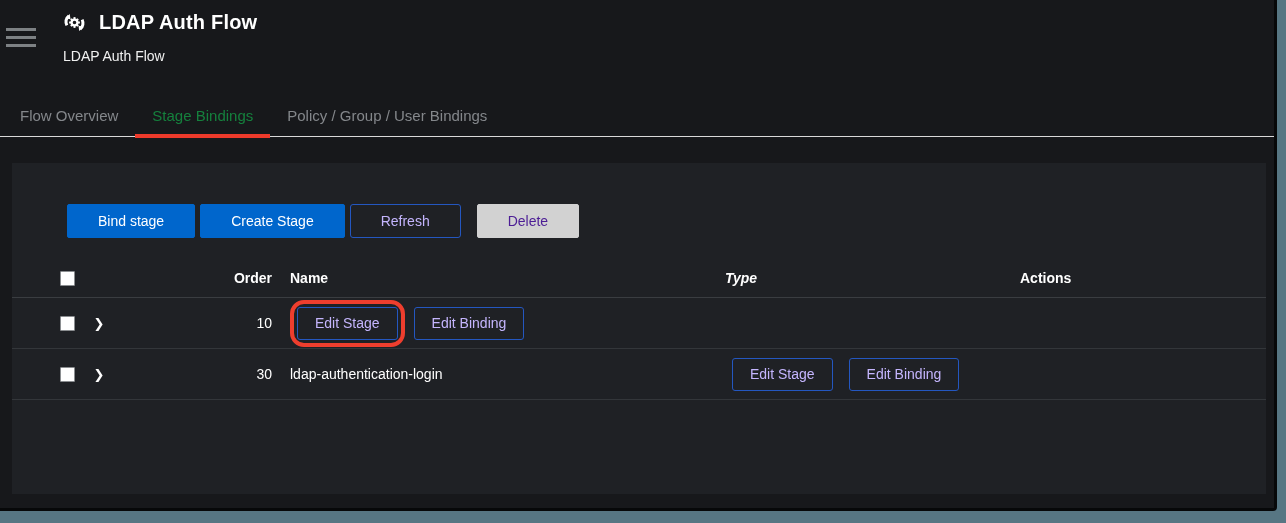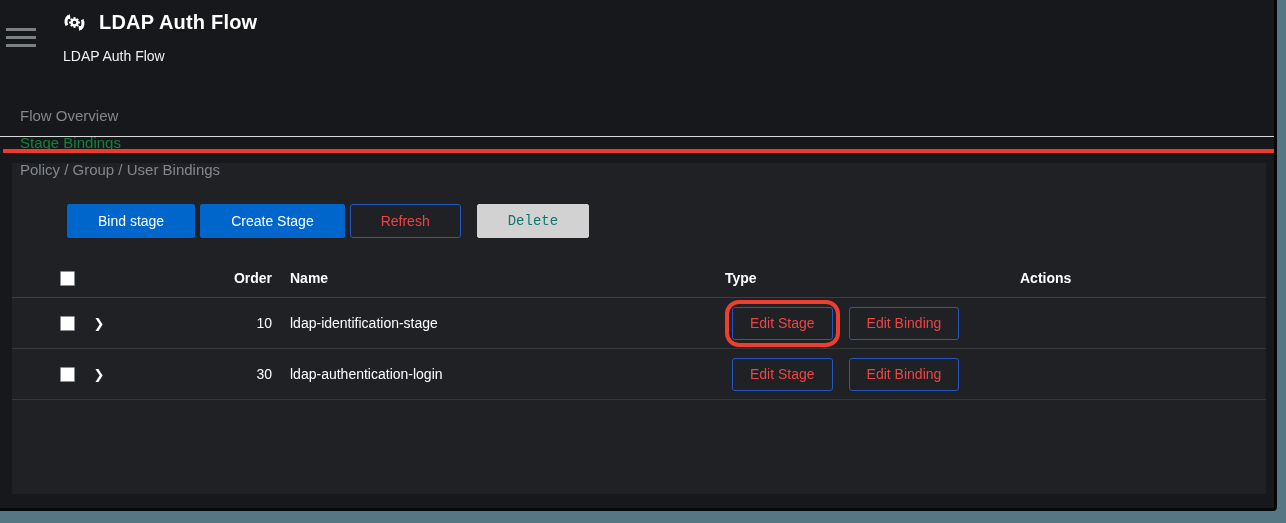--- a/index.html
+++ b/index.html
@@ -22,53 +22,53 @@
   
   .masthead { position: relative; height: 97px; }
   .hamburger { position: absolute; left: 6px; top: 28px; width: 30px; cursor: pointer; }
   .hamburger .bar { height: 3px; background: #7d8184; margin-bottom: 5px; }
   .head-main { position: absolute; left: 61px; top: 9px; }
   .title-line { display: flex; align-items: center; gap: 11px; }
   .logo-icon svg { display: block; }
   .page-title { color: #ffffff; font-size: 20px; font-weight: 700; letter-spacing: .2px; }
   .subtitle { margin-top: 12px; margin-left: 2px; color: #f0f0f0; font-size: 14px; }
   
-  .tabs { display: flex; border-bottom: 1px solid #d9d9d9; padding-left: 3px; height: 40px; flex-direction: column; }
+  .tabs { display: flex; border-bottom: 1px solid #d9d9d9; padding-left: 3px; height: 40px; }
   .tab {
     position: relative; padding: 10px 17px 0 17px;
     font-size: 15px; color: #84878b; cursor: pointer; white-space: nowrap;
   }
   .tab.active { color: #15803d; }
   .tab.active::after {
     content: ""; position: absolute; left: 0; right: 0; bottom: -2px; height: 4px;
     background: #ee3a2b;
   }
   
   .content { padding: 26px 8px 0 12px; }
   .card { background: #1f2125; min-height: 331px; padding-bottom: 24px; }
   .toolbar { display: flex; align-items: center; padding: 41px 0 0 55px; }
   .btn {
     font-family: inherit; font-size: 14px; height: 34px; padding: 0 30px;
     cursor: pointer; border-radius: 2px; border: 1px solid transparent;
   }
   .btn-primary { background: #0066cc; color: #ffffff; border-color: #0066cc; }
-  .btn-outline { background: transparent; color: #ef4444; border: 1px solid #2457c0; border-radius: 3px; }
-  .btn-disabled { background: #d2d2d2; color: #0f766e; border-color: #d2d2d2; cursor: default; font-family: Liberation Mono, monospace; }
+  .btn-outline { background: transparent; color: #c4b5fd; border: 1px solid #2457c0; border-radius: 3px; }
+  .btn-disabled { background: #d2d2d2; color: #4c1d95; border-color: #d2d2d2; cursor: default; }
   .sp5 { width: 5px; } .sp16 { width: 16px; }
   
   .table { margin-top: 21px; }
   .trow { display: flex; align-items: center; }
   .thead { height: 39px; font-weight: 700; color: #ffffff; font-size: 14px; border-bottom: 1px solid #3a3d41; }
   .tdata { height: 51px; color: #ffffff; font-size: 14px; border-bottom: 1px solid #33363a; }
   .col-check { width: 64px; padding-left: 48px; display: flex; align-items: center; }
   .col-expand { width: 46px; display: flex; justify-content: center; align-items: center; }
   .thead .col-expand { visibility: hidden; }
   .col-order { width: 150px; padding-left: 18px; text-align: right; }
   .col-name  { width: 435px; padding-left: 18px; }
-  .col-type  { width: 295px; padding-left: 18px; }
+  .col-type  { width: 295px; padding-left: 18px; font-style: italic; }
   .col-actions { flex: 1; padding-left: 18px; display: flex; align-items: center; }
   .checkbox {
     width: 15px; height: 15px; background: #ffffff; border: 1px solid #8a8d90;
     border-radius: 1px; cursor: pointer;
   }
   .chevron { color: #ffffff; font-size: 13px; font-weight: 700; cursor: pointer; line-height: 1; }
   .annotation-box { border: 4px solid #ee3e2e; border-radius: 14px; padding: 3px; }
   .annotation-box.hidden-box { border-color: transparent; }
   .gap9 { width: 9px; }
   .act-btn { height: 33px; padding: 0 17px; }
@@ -146,21 +146,20 @@
         </div>
 
         <div class="trow tdata">
           <div class="col-check">
               <span class="checkbox"></span>
             </div>
           <div class="col-expand">
               <span class="chevron">❯</span>
             </div>
           <div class="col-order">10</div>
-          <div class="col-name">ldap-identification-stage</div>
           <div class="col-actions">
             <span class="annotation-box">
               <button class="btn btn-outline act-btn">Edit Stage</button>
             </span>
             <span class="gap9"></span>
             <button class="btn btn-outline act-btn">Edit Binding</button>
           </div>
         </div>
 
         <div class="trow tdata">

